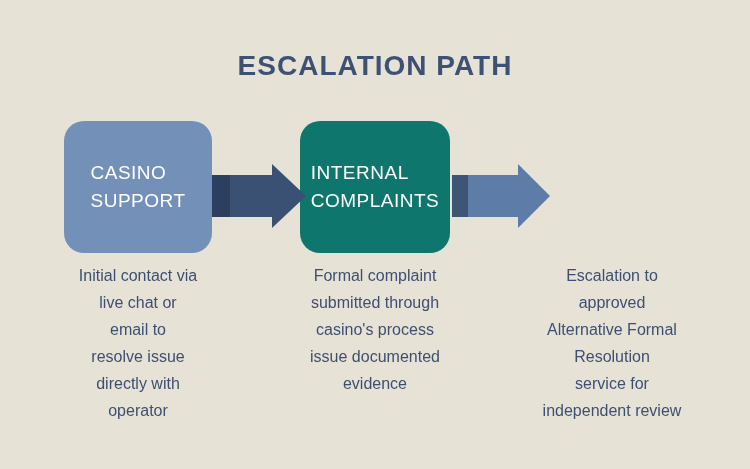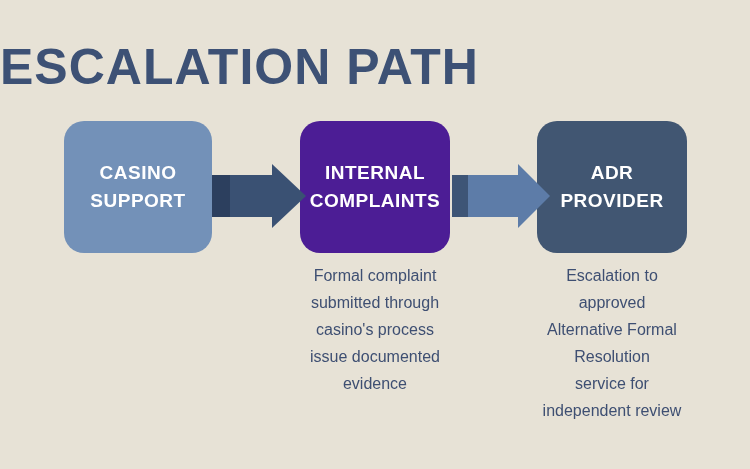--- a/index.html
+++ b/index.html
@@ -7,43 +7,43 @@
     position: relative;
     width: 750px;
     height: 469px;
     overflow: hidden;
     font-family: "Liberation Sans", sans-serif;
     background: #e7e2d6;
   }
   .title {
     position: absolute;
     top: 38px; left: 0; right: 0;
-    margin: 0;
-    text-align: left;
-    font-size: 50px;
+    margin: 12px;
+    text-align: center;
+    font-size: 28px;
     font-weight: bold;
     letter-spacing: 1px;
   }
   .box {
     position: absolute;
     top: 121px;
     height: 132px;
     border-radius: 20px;
     display: flex;
     align-items: center;
     justify-content: center;
     z-index: 1;
   }
   .box1 { left: 64px;  width: 148px; }
   .box2 { left: 300px; width: 150px; }
   .box3 { left: 537px; width: 150px; }
   .box-label {
     white-space: pre-line;
-    text-align: center;
-    font-weight: bold;
+    text-align: left;
+    font-weight: normal;
     font-size: 19px;
     line-height: 1.5;
     letter-spacing: 0.5px;
   }
   .arrow { position: absolute; top: 164px; height: 64px; z-index: 2; }
   .arrow1 { left: 212px; width: 94px; }
   .arrow2 { left: 452px; width: 98px; }
   .arrow-tail, .arrow-shaft {
     position: absolute;
     top: 11px;
@@ -80,42 +80,44 @@
 
 <div class="canvas" style="background-color: rgb(231, 226, 214);">
 
   <h1 class="title" style="color: rgb(61, 81, 117);">ESCALATION PATH</h1>
 
   <div class="box box1" style="background-color: rgb(115, 145, 184);">
     <div class="box-label" style="color: rgb(255, 255, 255);">CASINO
 SUPPORT</div>
   </div>
 
-  <div class="box box2" style="background-color: #4c1d95;">
+  <div class="box box2" style="background-color: #0f766e;">
     <div class="box-label" style="color: rgb(255, 255, 255);">INTERNAL
 COMPLAINTS</div>
   </div>
 
-  <div class="box box3" style="background-color: rgb(65, 86, 114);">
-    <div class="box-label" style="color: rgb(255, 255, 255);">ADR
-PROVIDER</div>
-  </div>
 
   <div class="arrow arrow1">
     <div class="arrow-tail" style="background-color: rgb(44, 63, 94);"></div>
     <div class="arrow-shaft" style="background-color: rgb(58, 81, 115);"></div>
     <div class="arrow-head" style="background-color: rgb(58, 81, 115);"></div>
   </div>
 
   <div class="arrow arrow2">
     <div class="arrow-tail" style="background-color: rgb(62, 85, 118);"></div>
     <div class="arrow-shaft" style="background-color: rgb(93, 124, 168);"></div>
     <div class="arrow-head" style="background-color: rgb(93, 124, 168);"></div>
   </div>
 
+  <div class="desc desc1" style="color: rgb(62, 79, 114);">Initial contact via
+live chat or
+email to
+resolve issue
+directly with
+operator</div>
 
   <div class="desc desc2" style="color: rgb(62, 79, 114);">Formal complaint
 submitted through
 casino's process
 issue documented
 evidence</div>
 
   <div class="desc desc3" style="color: rgb(62, 79, 114);">Escalation to
 approved
 Alternative Formal

